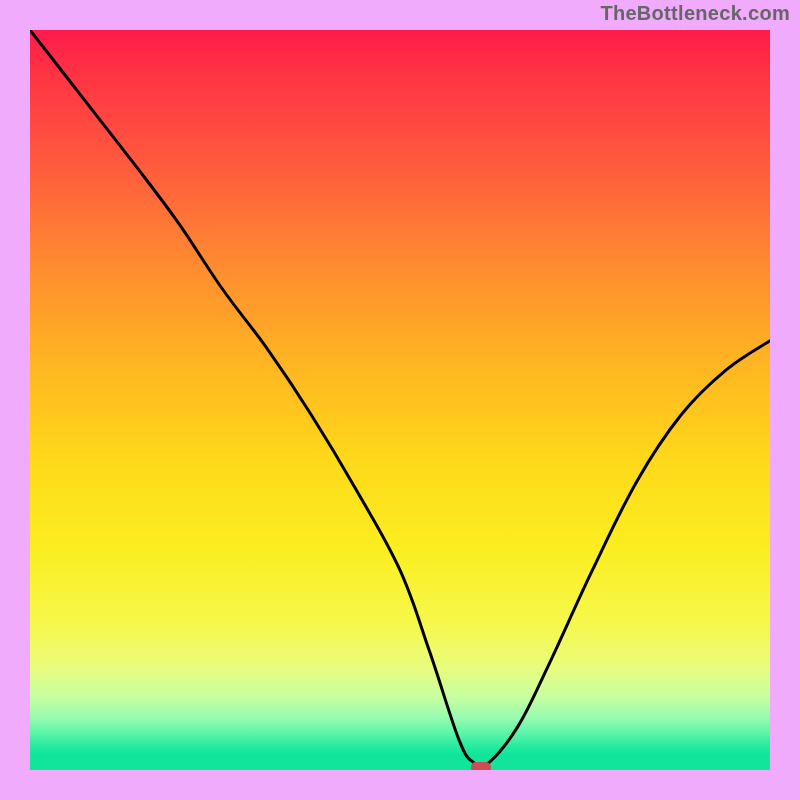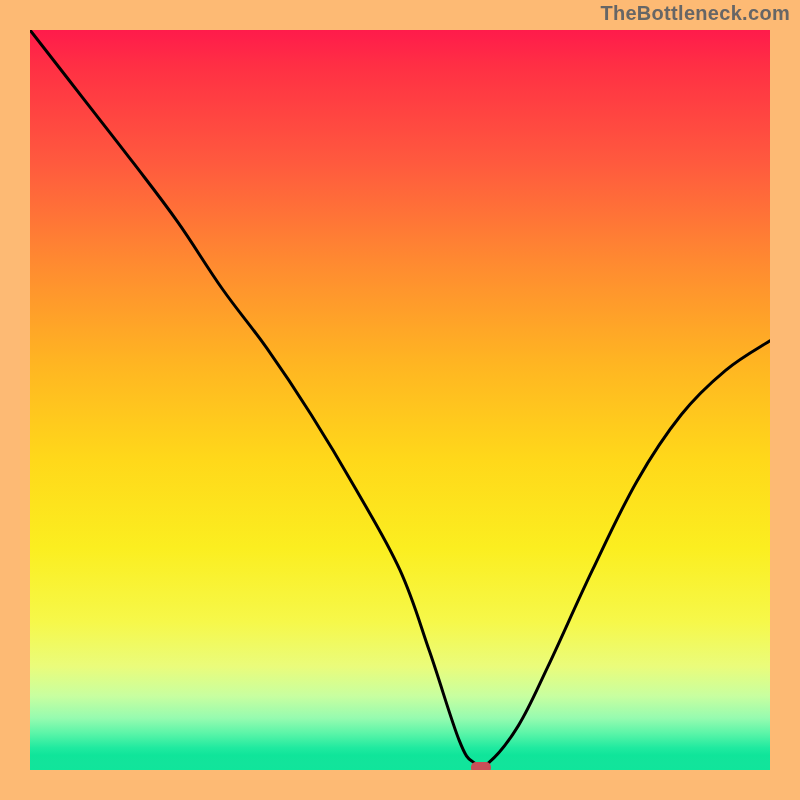--- a/index.html
+++ b/index.html
@@ -8,21 +8,21 @@
     width: 800px;
     height: 800px;
     background: #000;
     overflow: hidden;
     font-family: Arial, Helvetica, sans-serif;
   }
   .frame {
     position: relative;
     width: 800px;
     height: 800px;
-    background: #fdba74;
+    background: #f0abfc;
   }
   .watermark {
     position: absolute;
     top: 2px;
     right: 10px;
     color: #666;
     font-size: 20px;
     font-weight: 600;
     letter-spacing: 0.3px;
     z-index: 10;

